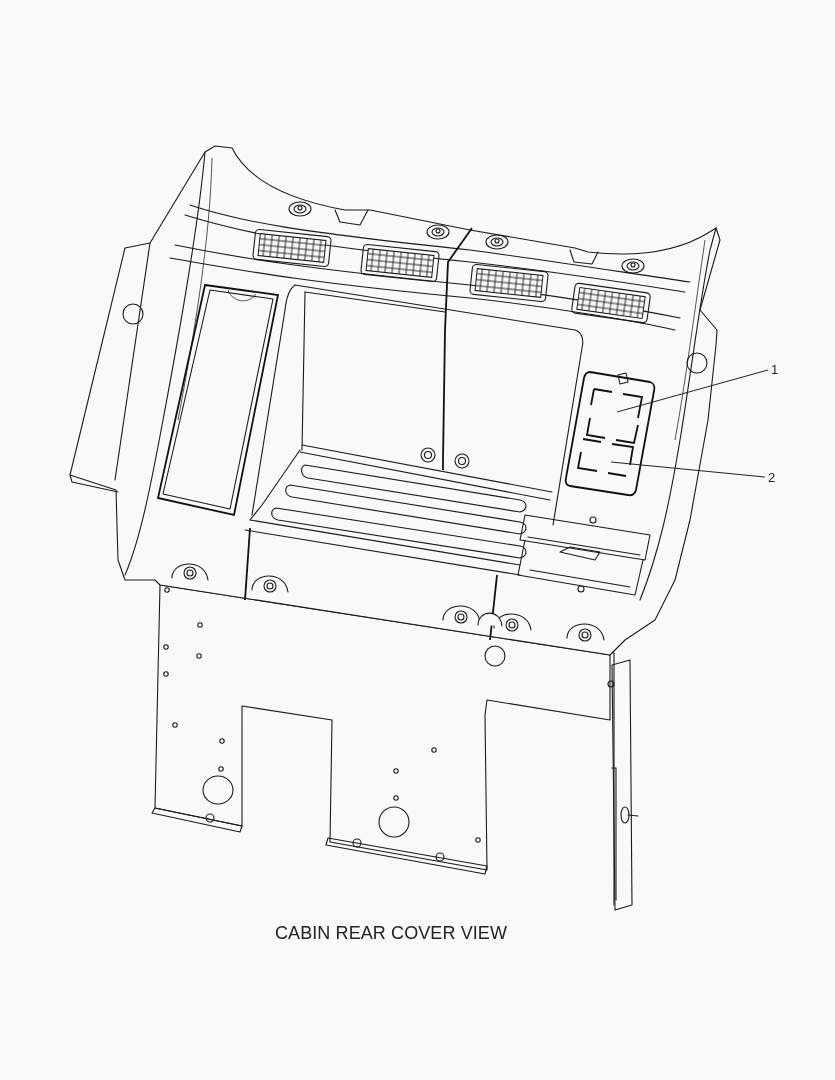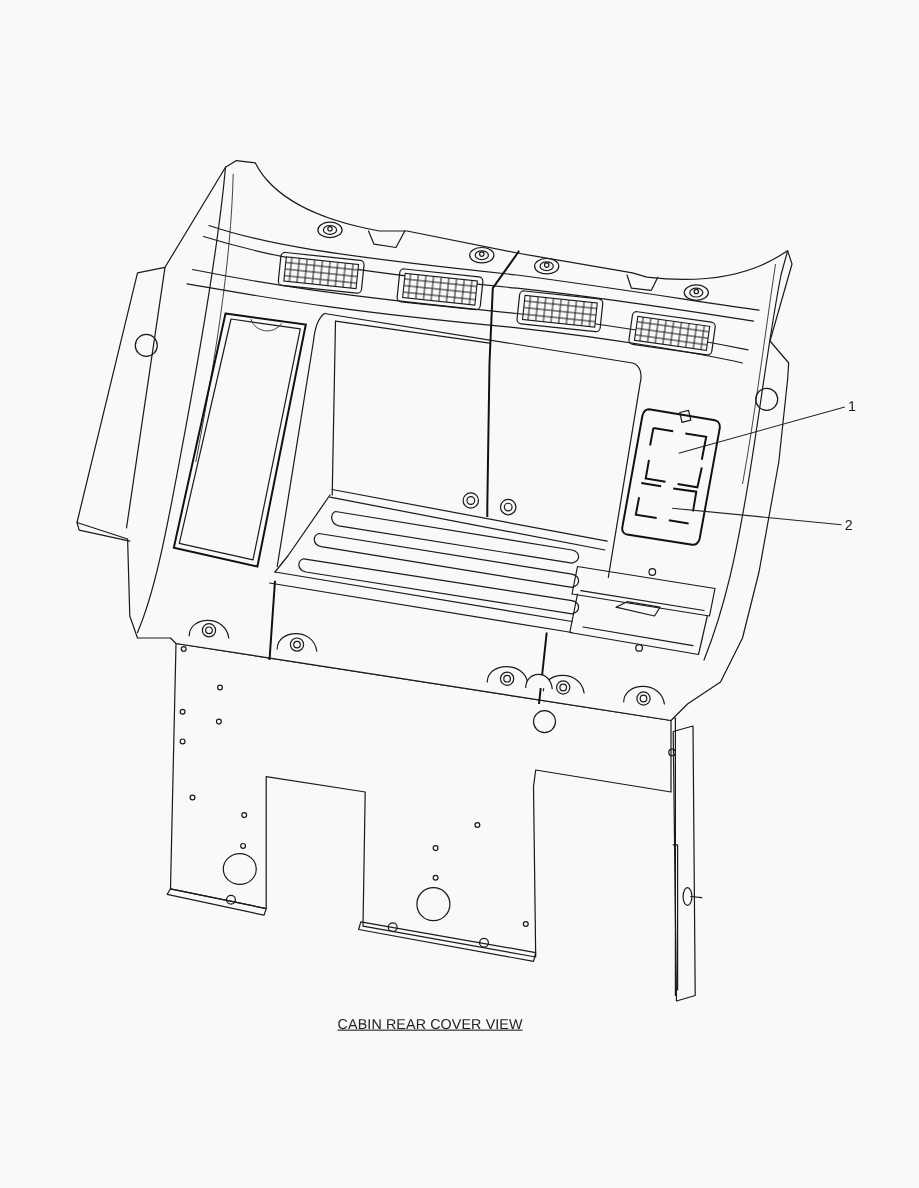--- a/index.html
+++ b/index.html
@@ -20,24 +20,23 @@
       position: absolute;
       font-size: 13px;
       color: #222;
       line-height: 1;
     }
     .caption {
       position: absolute;
       left: 0; width: 782px;
       top: 923px;
       text-align: center;
-      font-size: 13px;
+      font-size: 18px;
       color: #222;
       letter-spacing: 0.1px;
-      text-decoration: underline;
     }
   </style>
 </head>
 <body>
 
 <svg id="drawing" viewBox="0 0 835 1080" xmlns="http://www.w3.org/2000/svg">
 
   <g>
     <path class="ln fill-w" d="M160,585 L610,655 L610,720 L487,700 L485,715 L487,870 L330,842 L332,720 L242,706 L242,826 L155,808 Z"></path>
     <path class="ln" d="M155,808 L242,826 L240,832 L152,813 Z"></path>

